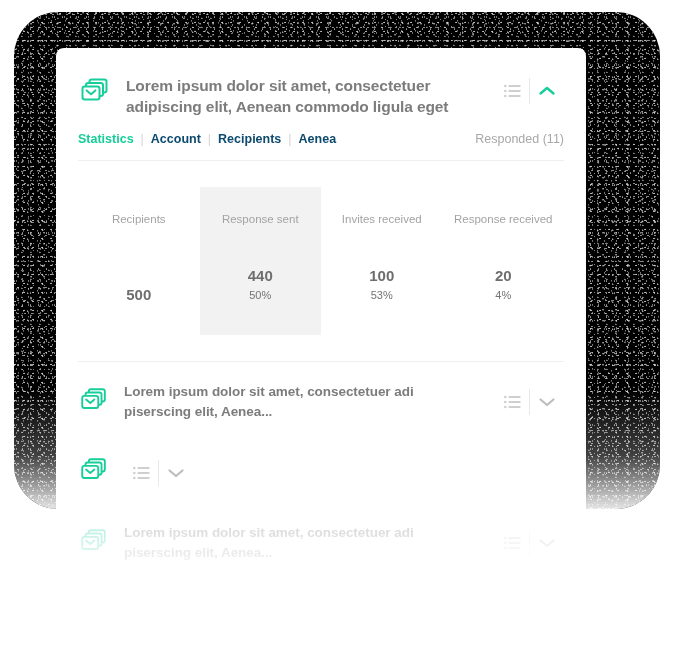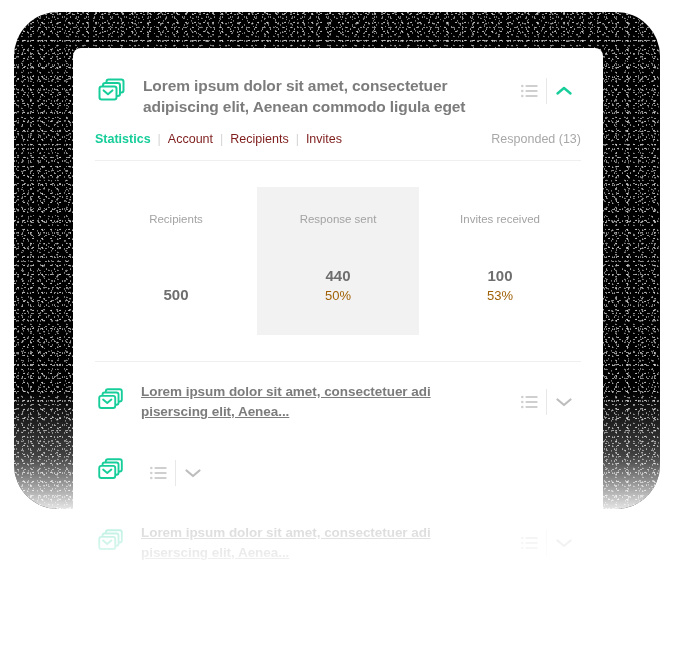--- a/index.html
+++ b/index.html
@@ -59,21 +59,21 @@
     left: 0; right: 0; bottom: 0;
     height: 120px;
     border-radius: 0 0 44px 44px;
     background: linear-gradient(to bottom, rgba(255,255,255,0) 0%, rgba(255,255,255,.25) 55%, rgba(255,255,255,.9) 100%);
     pointer-events: none;
   }
 
   
   .card {
     position: absolute;
-    left: 73px;
+    left: 56px;
     top: 48px;
     width: 530px;
     height: 582px;
     background: #ffffff;
     border-radius: 8px;
     overflow: hidden;
   }
   .card-fade {
     position: absolute;
     left: 0; right: 0; bottom: 0;
@@ -131,23 +131,24 @@
     margin-top: 15px;
     padding-bottom: 14px;
   }
   .tabs {
     display: flex;
     align-items: center;
     font-size: 12.5px;
     text-align: center;
   }
   .tab {
-    color: #7f1d1d;
+    color: #0c4a6e;
     cursor: pointer;
     white-space: nowrap;
+    font-weight: bold;
   }
   .tab.active {
     color: #17ce9b;
     font-weight: bold;
   }
   .tab-sep {
     color: #d5d5d5;
     padding: 0 7px;
   }
   .responded {
@@ -181,22 +182,22 @@
     color: #a3a3a3;
   }
   .stat-values { margin-top: auto; }
   .stat-value {
     font-size: 15px;
     font-weight: bold;
     color: #6e6e6e;
     line-height: 20px;
   }
   .stat-pct {
-    font-size: 13px;
-    color: #a16207;
+    font-size: 11px;
+    color: #737373;
     line-height: 19px;
   }
 
   .rule-wide {
     height: 1px;
     background: #efefef;
     margin-top: 26px;
   }
 
   
@@ -208,21 +209,20 @@
     padding: 16px 0;
     min-height: 62px;
   }
   .msg-title {
     flex: 1 1 auto;
     font-size: 13.5px;
     font-weight: bold;
     line-height: 20px;
     color: #7c7c7c;
     letter-spacing: -0.05px;
-    text-decoration: underline;
   }
   .msg-actions {
     flex: 0 0 auto;
     display: flex;
     align-items: center;
   }
   .msg-row.faded { opacity: .35; }
 </style>
 </head>
 <body>
@@ -269,23 +269,23 @@
     </div>
 
     <div class="tabs-row">
       <div class="tabs">
         <span class="tab active">Statistics</span>
         <span class="tab-sep">|</span>
         <span class="tab">Account</span>
         <span class="tab-sep">|</span>
         <span class="tab">Recipients</span>
         <span class="tab-sep">|</span>
-        <span class="tab">Invites</span>
-      </div>
-      <span class="responded">Responded (13)</span>
+        <span class="tab">Aenea</span>
+      </div>
+      <span class="responded">Responded (11)</span>
     </div>
     <div class="rule"></div>
 
     <div class="stats">
 
       <div class="stat">
         <div class="stat-label">Recipients</div>
         <div class="stat-values">
           <div class="stat-value">500</div>
           <div class="stat-pct"></div>
@@ -302,20 +302,27 @@
 
       <div class="stat">
         <div class="stat-label">Invites received</div>
         <div class="stat-values">
           <div class="stat-value">100</div>
           <div class="stat-pct">53%</div>
         </div>
       </div>
 
 
+      <div class="stat">
+        <div class="stat-label">Response received</div>
+        <div class="stat-values">
+          <div class="stat-value">20</div>
+          <div class="stat-pct">4%</div>
+        </div>
+      </div>
 
     </div>
 
     <div class="rule-wide"></div>
 
     <div class="msg-list">
 
       <div class="msg-row">
         <span class="stack-icon">
           <svg width="32" height="32" viewBox="0 0 34 34" fill="none">

